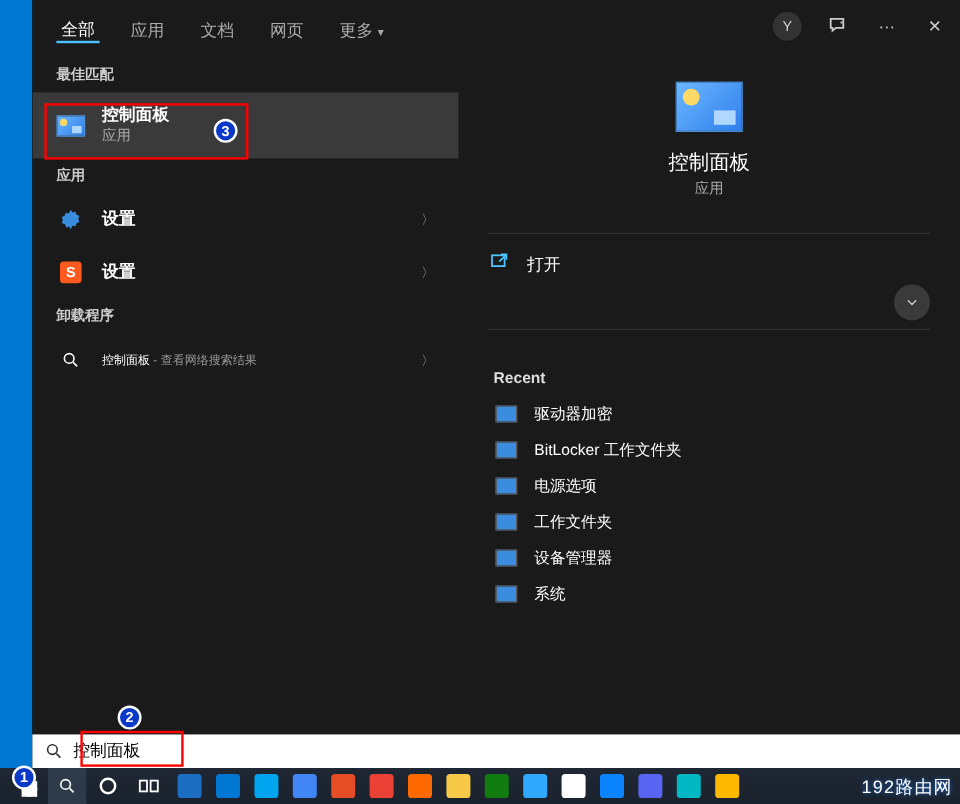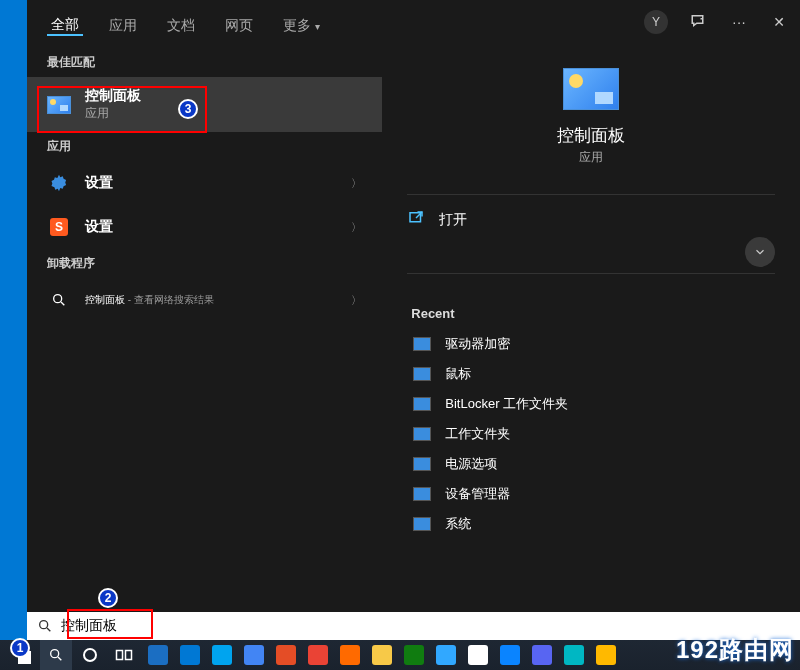--- a/index.html
+++ b/index.html
@@ -61,21 +61,21 @@
     .searchbar-wrap { position: absolute; left: 27px; top: 612px; width: 773px; height: 28px; background: #fff; display: flex; align-items: center; padding: 0 10px; gap: 8px; }
     .searchbar-wrap input { border: none; outline: none; font-size: 14px; flex: 1; background: transparent; }
     .red-box-2 { position: absolute; border: 2px solid red; left: 67px; top: 609px; width: 86px; height: 30px; pointer-events: none; }
     
     .taskbar { position: absolute; left: 0; bottom: 0; width: 800px; height: 30px; background: linear-gradient(#1e2733, #1a222d); display: flex; align-items: center; padding-left: 6px; gap: 2px; }
     .tb-btn { width: 32px; height: 30px; display: flex; align-items: center; justify-content: center; color: #fff; }
     .tb-btn.active { background: #2d3a4a; }
     .tb-sq { width: 8px; height: 8px; background: #fff; }
     .tb-grid { display: grid; grid-template-columns: 4px 4px; grid-template-rows: 4px 4px; gap: 1px; }
     .tb-icon { width: 20px; height: 20px; border-radius: 3px; }
-    .watermark { position: absolute; right: 6px; bottom: 4px; color: #fff; font-size: 24px; font-weight: bold; text-shadow: 0 0 4px #1e6fd9; letter-spacing: 1px; }
+    .watermark { position: absolute; right: 6px; bottom: 4px; color: #fff; font-size: 15px; font-weight: normal; text-shadow: 0 0 4px #1e6fd9; letter-spacing: 1px; }
   </style>
 </head>
 <body>
 
 <div class="blue-strip"></div>
 
 <div class="panel">
   <div class="tabs">
     <div class="tab active">全部</div>
     <div class="tab">应用</div>
@@ -170,33 +170,29 @@
       </div>
       <div class="hr" style="margin-top:42px"></div>
       <div class="recent-label">Recent</div>
       <div class="recent-list" id="recent-list">
           <div class="recent-item">
             <div class="recent-icon"></div>
             <span>驱动器加密</span>
           </div>
           <div class="recent-item">
             <div class="recent-icon"></div>
-            <span>鼠标</span>
-          </div>
-          <div class="recent-item">
-            <div class="recent-icon"></div>
             <span>BitLocker 工作文件夹</span>
           </div>
           <div class="recent-item">
             <div class="recent-icon"></div>
+            <span>电源选项</span>
+          </div>
+          <div class="recent-item">
+            <div class="recent-icon"></div>
             <span>工作文件夹</span>
-          </div>
-          <div class="recent-item">
-            <div class="recent-icon"></div>
-            <span>电源选项</span>
           </div>
           <div class="recent-item">
             <div class="recent-icon"></div>
             <span>设备管理器</span>
           </div>
           <div class="recent-item">
             <div class="recent-icon"></div>
             <span>系统</span>
           </div>
         </div>

